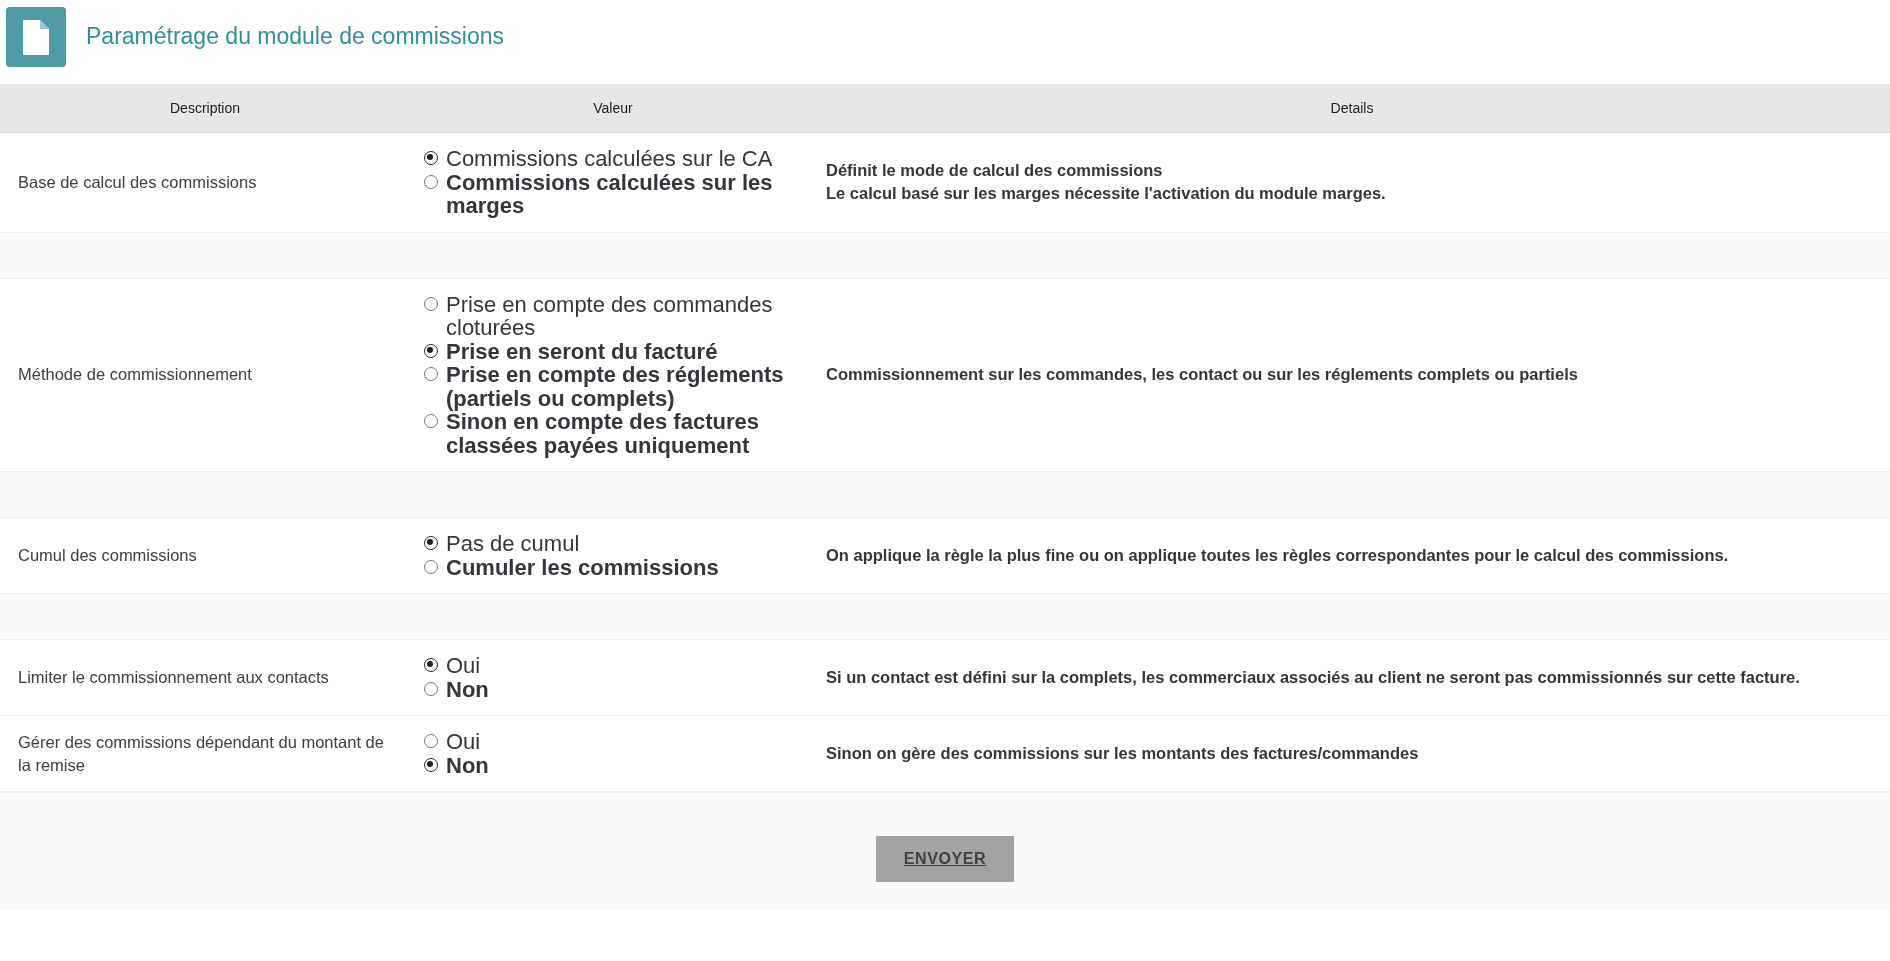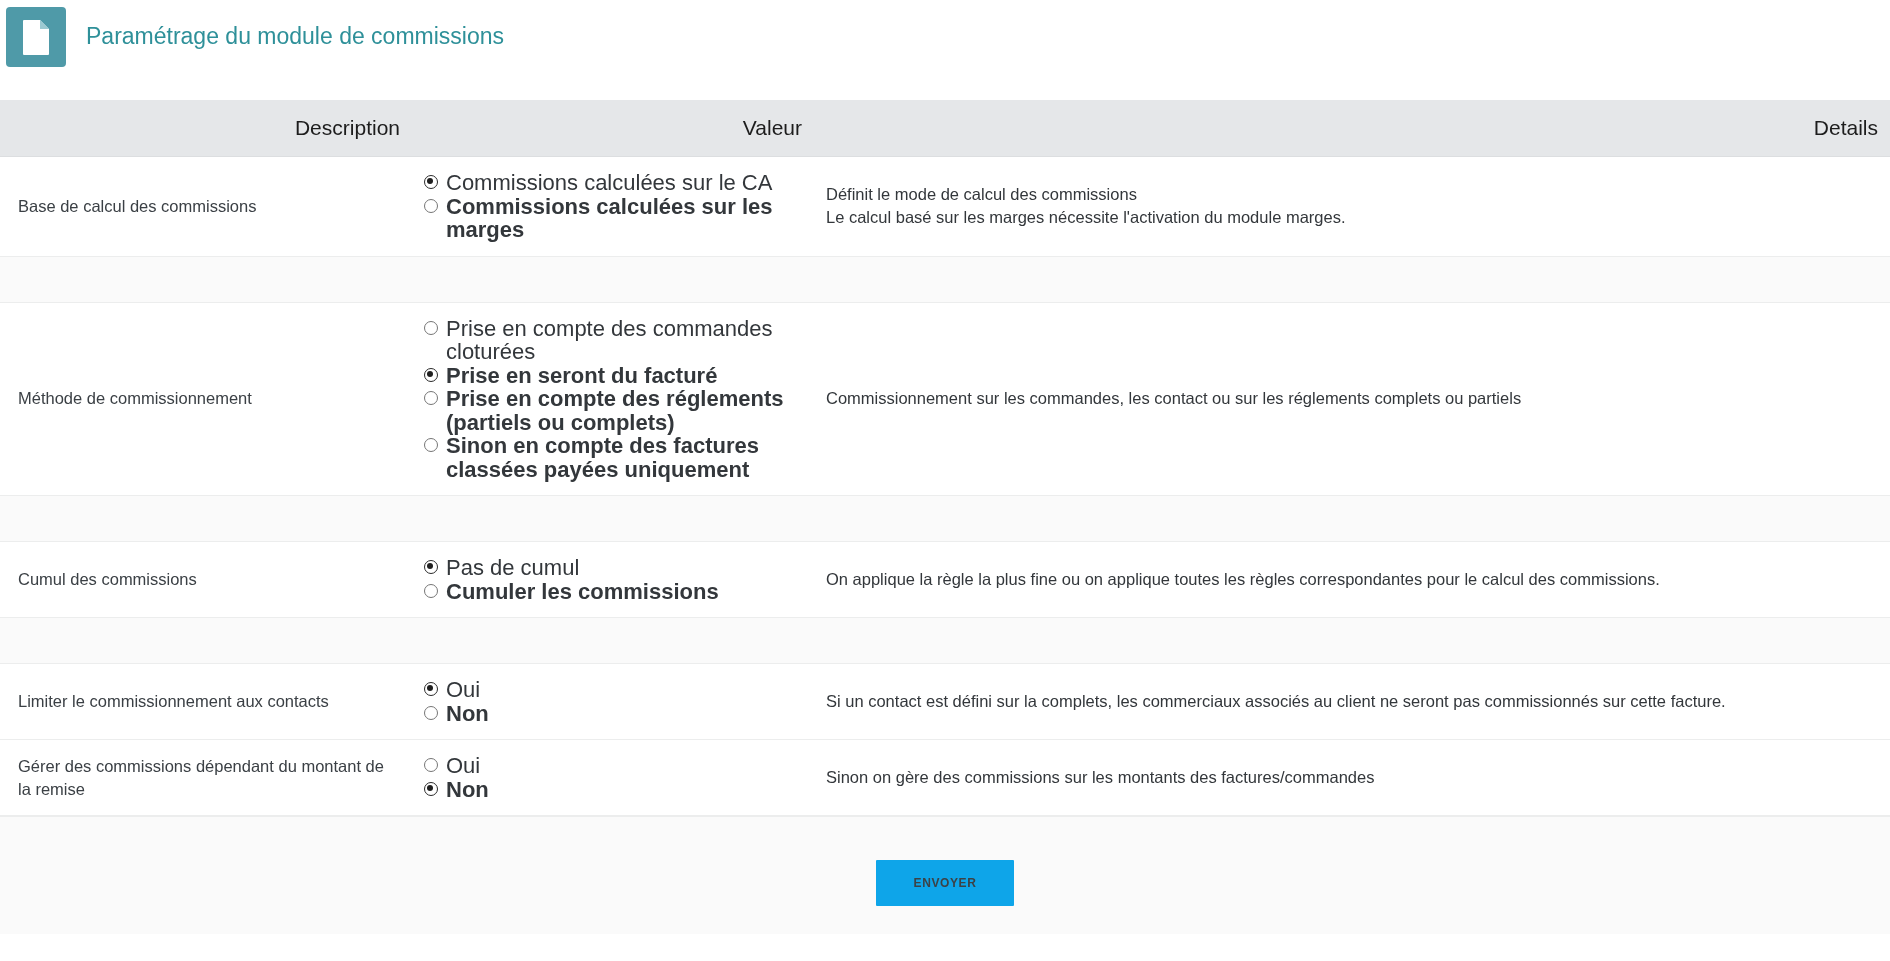--- a/index.html
+++ b/index.html
@@ -10,21 +10,21 @@
     font-family: "Liberation Sans", sans-serif;
     -webkit-font-smoothing: antialiased;
   }
   .page { width: 1890px; height: 961px; position: relative; overflow: hidden; background:#fff; }
 
   
   .page-header {
     display: flex;
     align-items: flex-start;
     padding: 6px 0 0 6px;
-    height: 100px;
+    height: 84px;
   }
   .icon-box {
     width: 60px; height: 60px;
     background: #4f9aa8;
     border-radius: 4px;
     display: flex; align-items: center; justify-content: center;
     flex: 0 0 auto;
     margin-top: 1px;
   }
   .icon-box svg { display:block; }
@@ -43,23 +43,23 @@
     border-collapse: collapse;
     table-layout: fixed;
   }
   table.settings col.c-desc  { width: 412px; }
   table.settings col.c-value { width: 402px; }
   table.settings col.c-det   { width: 1076px; }
 
   thead th {
     background: #e5e7e9;
     color: #1d1d1d;
-    font-size: 21px;
+    font-size: 14px;
     font-weight: 400;
-    text-align: right;
+    text-align: center;
     padding: 16px 12px 16px 12px;
     height: 48px;
     border-bottom: 1px solid #dcdee0;
   }
   thead th.first { padding-left: 10px; }
 
   tbody td {
     font-size: 16.5px;
     color: #33373b;
     padding: 14px 12px;
@@ -104,45 +104,46 @@
   .radio.checked::after {
     content: "";
     position: absolute;
     left: 2.2px; top: 2.2px;
     width: 6.2px; height: 6.2px;
     border-radius: 50%;
     background: #1f1f1f;
   }
 
   .detail-cell { color: #33373b; }
-  .detail-line { display: block; }
+  .detail-line { display: block; font-weight: bold; }
 
   
   .footer {
     background: #fafafa;
     border-top: 1px solid #eceded;
     height: 118px;
     display: flex;
     align-items: center;
     justify-content: center;
   }
   .btn-send {
-    background: #0ea5e9;
+    background: #a3a3a3;
     color: #3c4246;
     border: none;
     font-family: "Liberation Sans", sans-serif;
-    font-size: 12px;
+    font-size: 16px;
     font-weight: bold;
     letter-spacing: 0.6px;
     padding: 0 26px;
     height: 46px;
     min-width: 138px;
     cursor: pointer;
     border-radius: 1px;
     margin-top: 14px;
+    text-decoration: underline;
   }
 </style>
 </head>
 <body>
 
 <div class="page">
 
   <div class="page-header">
     <div class="icon-box">
       <svg width="30" height="36" viewBox="0 0 30 36" aria-hidden="true">

